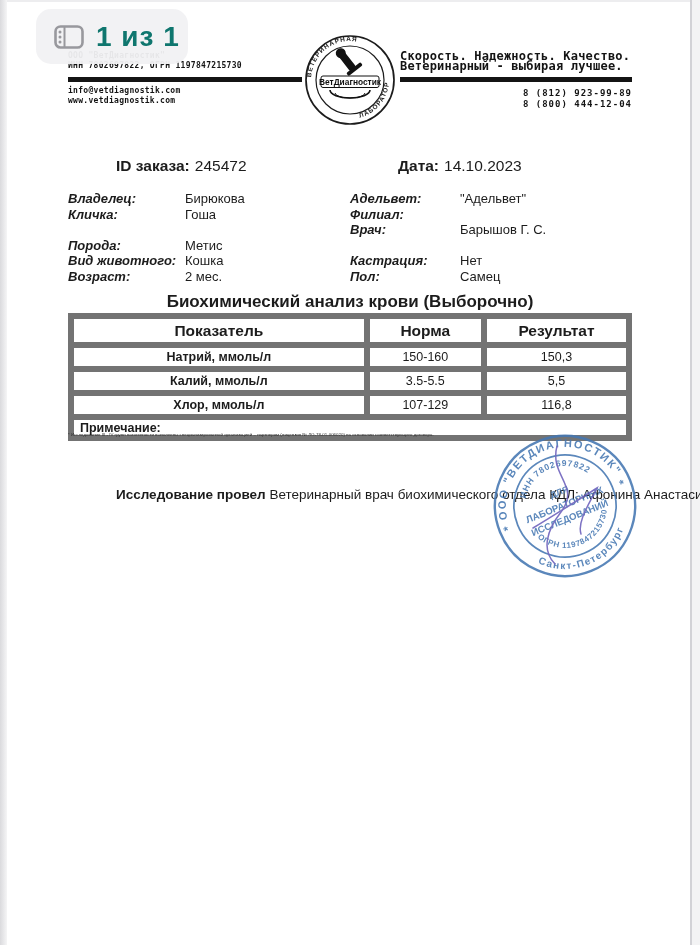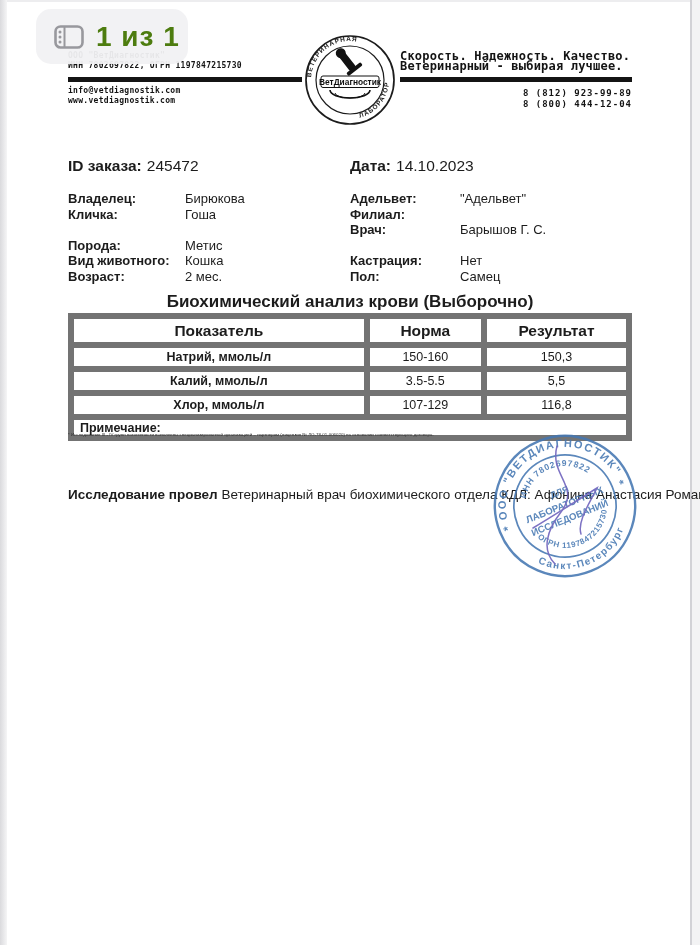--- a/index.html
+++ b/index.html
@@ -12,45 +12,45 @@
   .edge-left  { left:0; top:0; width:7px; height:945px;
                 background:linear-gradient(90deg,#dadadd,#f5f5f6); }
   .edge-right-line { left:690px; top:0; width:2px; height:945px; background:#d2d2d6; }
   .edge-right-gutter { left:692px; top:0; width:8px; height:945px; background:#f3f3f4; }
   .edge-top { left:0; top:0; width:700px; height:2px; background:#ededef; }
 
   
   .pill { left:36px; top:9px; width:152px; height:55px; z-index:20;
           background:rgba(241,241,243,0.95); border-radius:15px;
           display:flex; align-items:center; gap:11px; padding-left:17px; }
-  .pill-text { font-size:28px; font-weight:bold; color:#4d7c0f; letter-spacing:1px; }
+  .pill-text { font-size:28px; font-weight:bold; color:#0f766e; letter-spacing:1px; }
 
   
   .hdr { font-family:"DejaVu Sans Mono", monospace; font-weight:bold; color:#141414; }
   .hdr-left { left:68px; top:51px; font-size:8px; line-height:10px; letter-spacing:0.3px; z-index:5; }
   .hdr-contacts { left:68px; top:86px; font-size:8px; line-height:9.5px; letter-spacing:0.3px; }
   .rule { background:#141414; height:4.5px; top:77px; }
   .rule-left { left:68px; width:234px; }
   .rule-right { left:400px; width:232px; }
   .hdr-right { left:400px; top:51px; width:232px; text-align:left; font-size:12px; line-height:10px; letter-spacing:0.2px; }
   .hdr-phones { left:400px; top:88px; width:232px; text-align:right; font-size:9px; line-height:10.5px; letter-spacing:1px; }
   .logo { left:303px; top:33px; }
 
   
   .order-row { top:157px; font-size:15.5px; }
   .order-id { left:68px; } .order-date { left:350px; }
-  .b { font-weight:bold; }
+  .b { font-weight:bold;margin-left:48px; }
   .order-row .val { margin-left:5px; }
 
   
   .info-col { top:191px; font-size:13px; }
   .info-col .info-row { height:15.6px; line-height:15.6px; white-space:nowrap; }
   .info-left { left:68px; width:280px; }
   .info-right { left:350px; width:284px; }
-  .info-label { display:inline-block; font-weight:bold; }
+  .info-label { display:inline-block; font-weight:bold;font-style:italic; }
   .info-left  .info-label { width:117px; }
   .info-right .info-label { width:110px; }
 
   
   .tbl-title { left:68px; top:292px; width:564px; text-align:center;
                font-size:17px; font-weight:bold; }
   table.an { left:68px; top:313px; width:564px; border-collapse:collapse;
              table-layout:fixed; border:2px solid #353535; }
   table.an th, table.an td { border:6px solid #737373; text-align:center; overflow:hidden; }
   table.an th { height:29px; font-size:15.5px; font-weight:bold; border-bottom:4px double #353535; }

